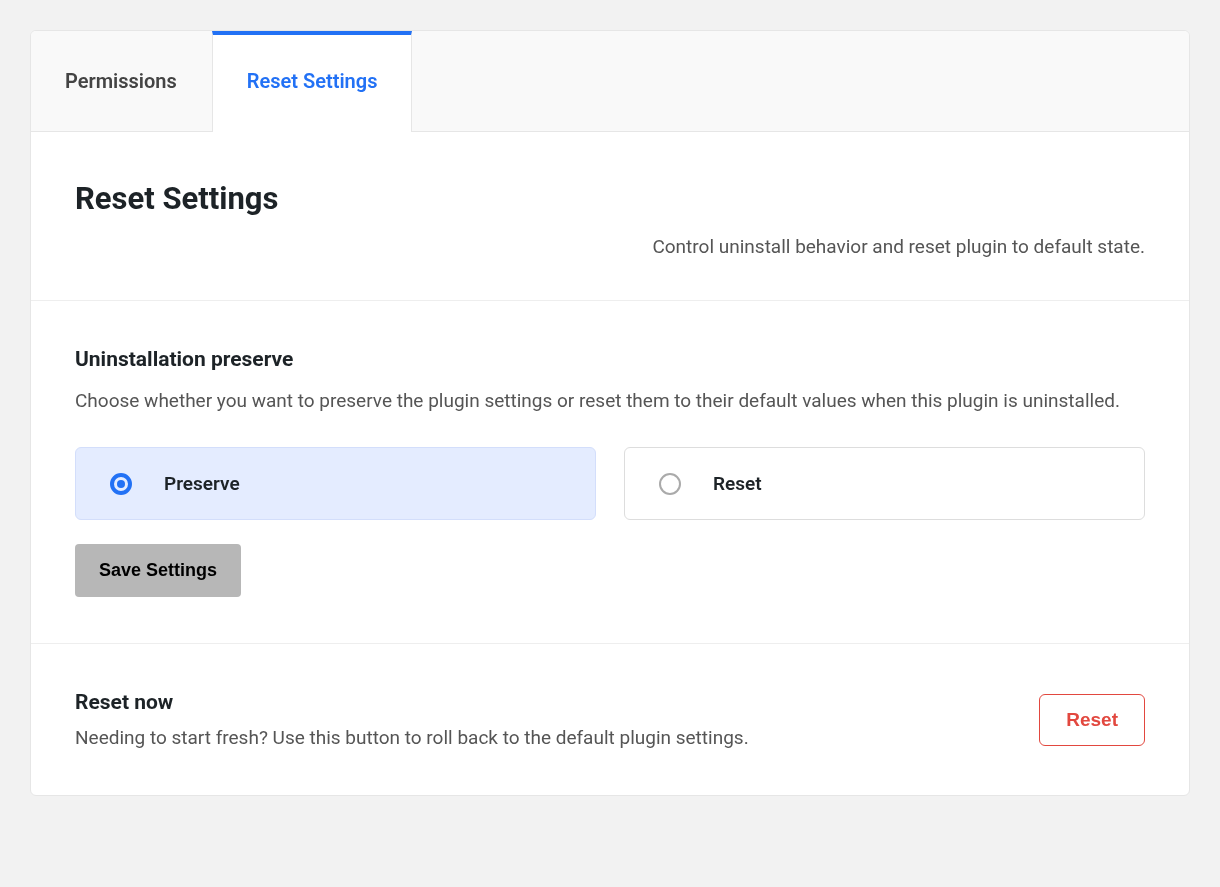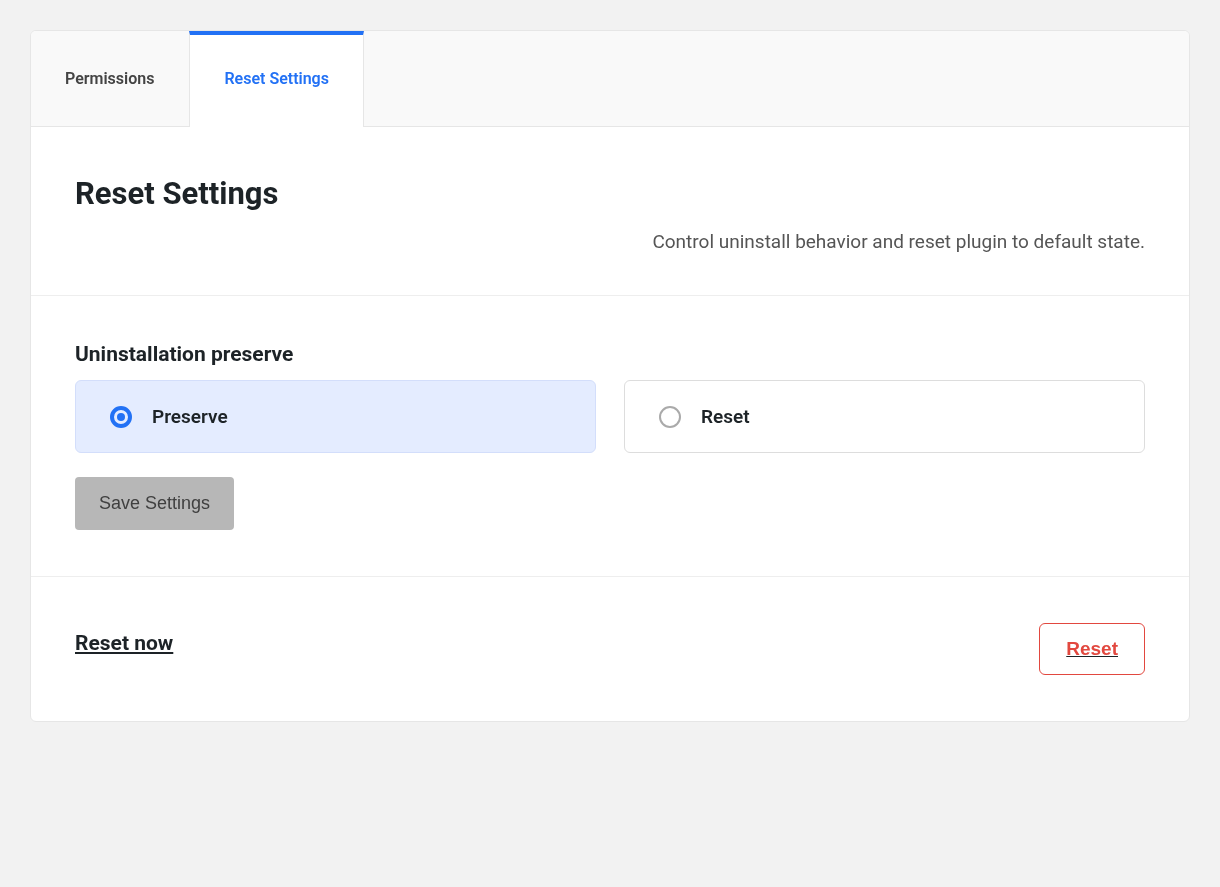--- a/index.html
+++ b/index.html
@@ -19,21 +19,21 @@
       border-radius: 6px;
       overflow: hidden;
     }
     .tabs {
       display: flex;
       background: #f9f9f9;
       border-bottom: 1px solid #e6e6e6;
     }
     .tab {
       padding: 38px 34px;
-      font-size: 16px;
+      font-size: 20px;
       font-weight: 600;
       color: #444;
       cursor: pointer;
       border-right: 1px solid transparent;
     }
     .tab.active {
       background: #fff;
       color: #2271f5;
       border-top: 4px solid #2271f5;
       padding-top: 34px;
@@ -80,21 +80,21 @@
     }
     .radio-group {
       display: flex;
       gap: 28px;
       margin-bottom: 24px;
     }
     .radio-option {
       flex: 1;
       display: flex;
       align-items: center;
-      gap: 20px;
+      gap: 32px;
       padding: 24px 34px;
       border: 1px solid #ddd;
       border-radius: 6px;
       cursor: pointer;
       background: #fff;
     }
     .radio-option.selected {
       background: #e4ecff;
       border-color: #d3defb;
     }
@@ -118,34 +118,33 @@
       background: #2271f5;
       border-radius: 50%;
     }
     .radio-label {
       font-size: 19px;
       font-weight: 600;
       color: #1d2327;
     }
     .save-btn {
       background: #b7b7b7;
-      color: #404040;
+      color: #000000;
       border: none;
       padding: 16px 24px;
       font-size: 18px;
-      font-weight: 400;
+      font-weight: 700;
       border-radius: 4px;
       cursor: not-allowed;
     }
     .reset-row {
       display: flex;
       align-items: center;
       justify-content: center;
       gap: 24px;
-      text-decoration: underline;
     }
     .reset-row-text {
       flex: 1;
     }
     .reset-row-text h2 {
       margin-bottom: 12px;
     }
     .reset-row-text p {
       font-size: 19px;
       color: #555;
@@ -171,37 +170,39 @@
     <div class="tab active">Reset Settings</div>
   </div>
 
   <div class="section-header">
     <h1>Reset Settings</h1>
     <p>Control uninstall behavior and reset plugin to default state.</p>
   </div>
 
   <div class="section">
     <h2>Uninstallation preserve</h2>
+    <p class="desc">Choose whether you want to preserve the plugin settings or reset them to their default values when this plugin is uninstalled.</p>
 
     <div class="radio-group">
       <div class="radio-option selected">
         <span class="radio-circle"></span>
         <span class="radio-label">Preserve</span>
       </div>
       <div class="radio-option">
         <span class="radio-circle"></span>
         <span class="radio-label">Reset</span>
       </div>
     </div>
 
     <button class="save-btn">Save Settings</button>
   </div>
 
   <div class="section">
     <div class="reset-row">
       <div class="reset-row-text">
         <h2>Reset now</h2>
+        <p>Needing to start fresh? Use this button to roll back to the default plugin settings.</p>
       </div>
       <button class="reset-btn">Reset</button>
     </div>
   </div>
 
 </div>
 
 </body></html>

